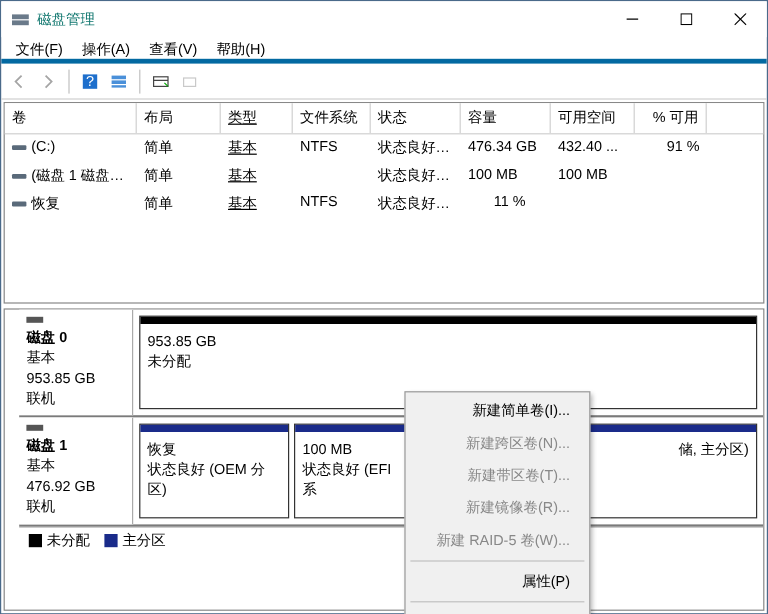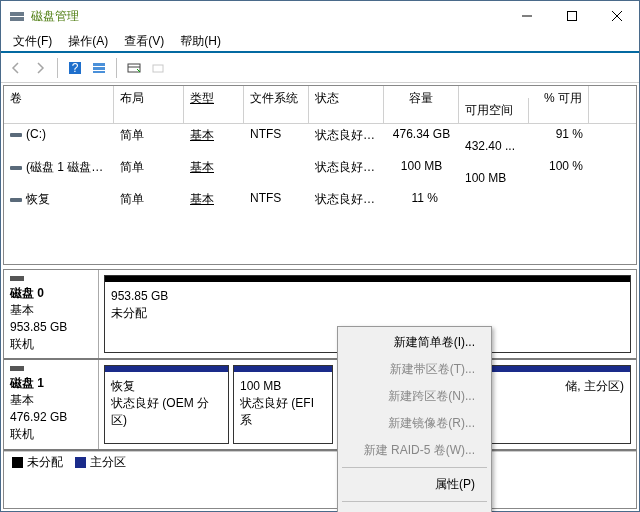--- a/index.html
+++ b/index.html
@@ -1,36 +1,36 @@
 <!DOCTYPE html>
 <html><head>
 <meta charset="utf-8">
 <style>
 * { margin: 0; padding: 0; box-sizing: border-box; font-family: "Microsoft YaHei", "Segoe UI", sans-serif; font-size: 12px; }
 body { background: #fff; width: 640px; height: 512px; overflow: hidden; border: 1px solid #4a6a8a; }
 .titlebar { height: 30px; display: flex; align-items: center; padding: 0 0 0 8px; background: #fff; }
 .titlebar .icon { width: 16px; height: 16px; margin-right: 6px; display: inline-flex; align-items: center; }
-.titlebar .title { flex: 1; color: #4d7c0f; }
+.titlebar .title { flex: 1; color: #0f766e; }
 .winbtns { display: flex; }
 .winbtn { width: 45px; height: 30px; display: flex; align-items: center; justify-content: center; color: #333; }
-.menubar { height: 22px; display: flex; align-items: center; padding: 0 4px; border-bottom: 2px solid #0369a1; }
+.menubar { height: 22px; display: flex; align-items: flex-start; padding: 0 4px; border-bottom: 4px solid #0369a1; }
 .menuitem { padding: 2px 8px; color: #000; }
 .toolbar { height: 30px; display: flex; align-items: center; padding: 0 4px; border-bottom: 1px solid #d0d0d0; gap: 2px; }
 .sep { width: 1px; height: 20px; background: #c0c0c0; margin: 0 4px; }
 .tbtn { width: 22px; height: 22px; display: flex; align-items: center; justify-content: center; border: 1px solid transparent; }
 .tbtn.disabled { opacity: 0.35; }
 .content { display: flex; flex-direction: column; height: calc(512px - 30px - 22px - 30px - 2px); }
 .vol-table { border: 1px solid #888; margin: 2px; }
 .vol-header { display: flex; background: #fff; border-bottom: 1px solid #d0d0d0; }
 .vol-header .cell { padding: 4px 6px; border-right: 1px solid #d0d0d0; color: #000; }
 .vol-body .row { display: flex; }
 .vol-body .cell { padding: 3px 6px; white-space: nowrap; overflow: hidden; text-overflow: ellipsis; color: #000; }
-.c0 { width: 110px; } .c1 { width: 70px; } .c2 { width: 60px; text-decoration: underline; } .c3 { width: 65px; } .c4 { width: 75px; } .c5 { width: 75px; text-align: center; } .c6 { width: 70px; margin-top: 12px; } .c7 { width: 60px; text-align: right; }
+.c0 { width: 110px; } .c1 { width: 70px; } .c2 { width: 60px; text-decoration: underline; } .c3 { width: 65px; } .c4 { width: 75px; } .c5 { width: 75px; } .c6 { width: 70px; } .c7 { width: 60px; text-align: right; }
 .disk-icon { display: inline-block; width: 12px; height: 4px; background: #5a6a7a; border-radius: 1px; margin-right: 4px; vertical-align: middle; }
-.disk-pane { flex: 1; margin: 2px; border: 1px solid #888; overflow: hidden; }
+.disk-pane { flex: 1; margin: 2px; border: 1px solid #888; overflow: hidden; padding-left: 12px; }
 .disk-row { display: flex; border-bottom: 2px solid #7a7a7a; min-height: 85px; background: #fff; }
 .disk-info { width: 95px; border-right: 1px solid #aaa; padding: 6px; background: #fff; }
 .disk-info .dicon { width: 14px; height: 5px; background: #555; margin-bottom: 4px; }
 .disk-info .dname { font-weight: bold; color: #000; }
 .disk-info .dline { color: #000; line-height: 1.4; }
 .disk-parts { flex: 1; display: flex; padding: 5px; gap: 4px; }
 .part { border: 1px solid #333; display: flex; flex-direction: column; }
 .part .ptop { height: 6px; }
 .part.unalloc .ptop { background: #000; }
 .part.primary .ptop { background: #1a2b8a; }
@@ -147,21 +147,20 @@
         <div class="cell c7">91 %</div>
       </div>
       <div class="row">
         <div class="cell c0"><span class="disk-icon"></span><span>(磁盘 1 磁盘分区 2)</span></div>
         <div class="cell c1">简单</div>
         <div class="cell c2">基本</div>
         <div class="cell c3"></div>
         <div class="cell c4">状态良好 (...</div>
         <div class="cell c5">100 MB</div>
         <div class="cell c6">100 MB</div>
-        <div class="cell c7">100 %</div>
       </div>
       <div class="row">
         <div class="cell c0"><span class="disk-icon"></span><span>恢复</span></div>
         <div class="cell c1">简单</div>
         <div class="cell c2">基本</div>
         <div class="cell c3">NTFS</div>
         <div class="cell c4">状态良好 (...</div>
         <div class="cell c7">11 %</div>
       </div>
     </div>
@@ -229,21 +228,21 @@
       <div class="litem">
           <span class="swatch" style="background:#1a2b8a"></span>
           <span>主分区</span>
         </div>
     </div>
   </div>
 </div>
 
 <div class="ctxmenu" style="left:337px; top:326px;">
   <div class="citem">新建简单卷(I)...</div>
+  <div class="citem disabled">新建跨区卷(N)...</div>
   <div class="citem disabled">新建带区卷(T)...</div>
-  <div class="citem disabled">新建跨区卷(N)...</div>
   <div class="citem disabled">新建镜像卷(R)...</div>
   <div class="citem disabled">新建 RAID-5 卷(W)...</div>
   <div class="chr"></div>
   <div class="citem">属性(P)</div>
   <div class="chr"></div>
   <div class="citem">帮助(H)</div>
 </div>
 
 </body></html>

